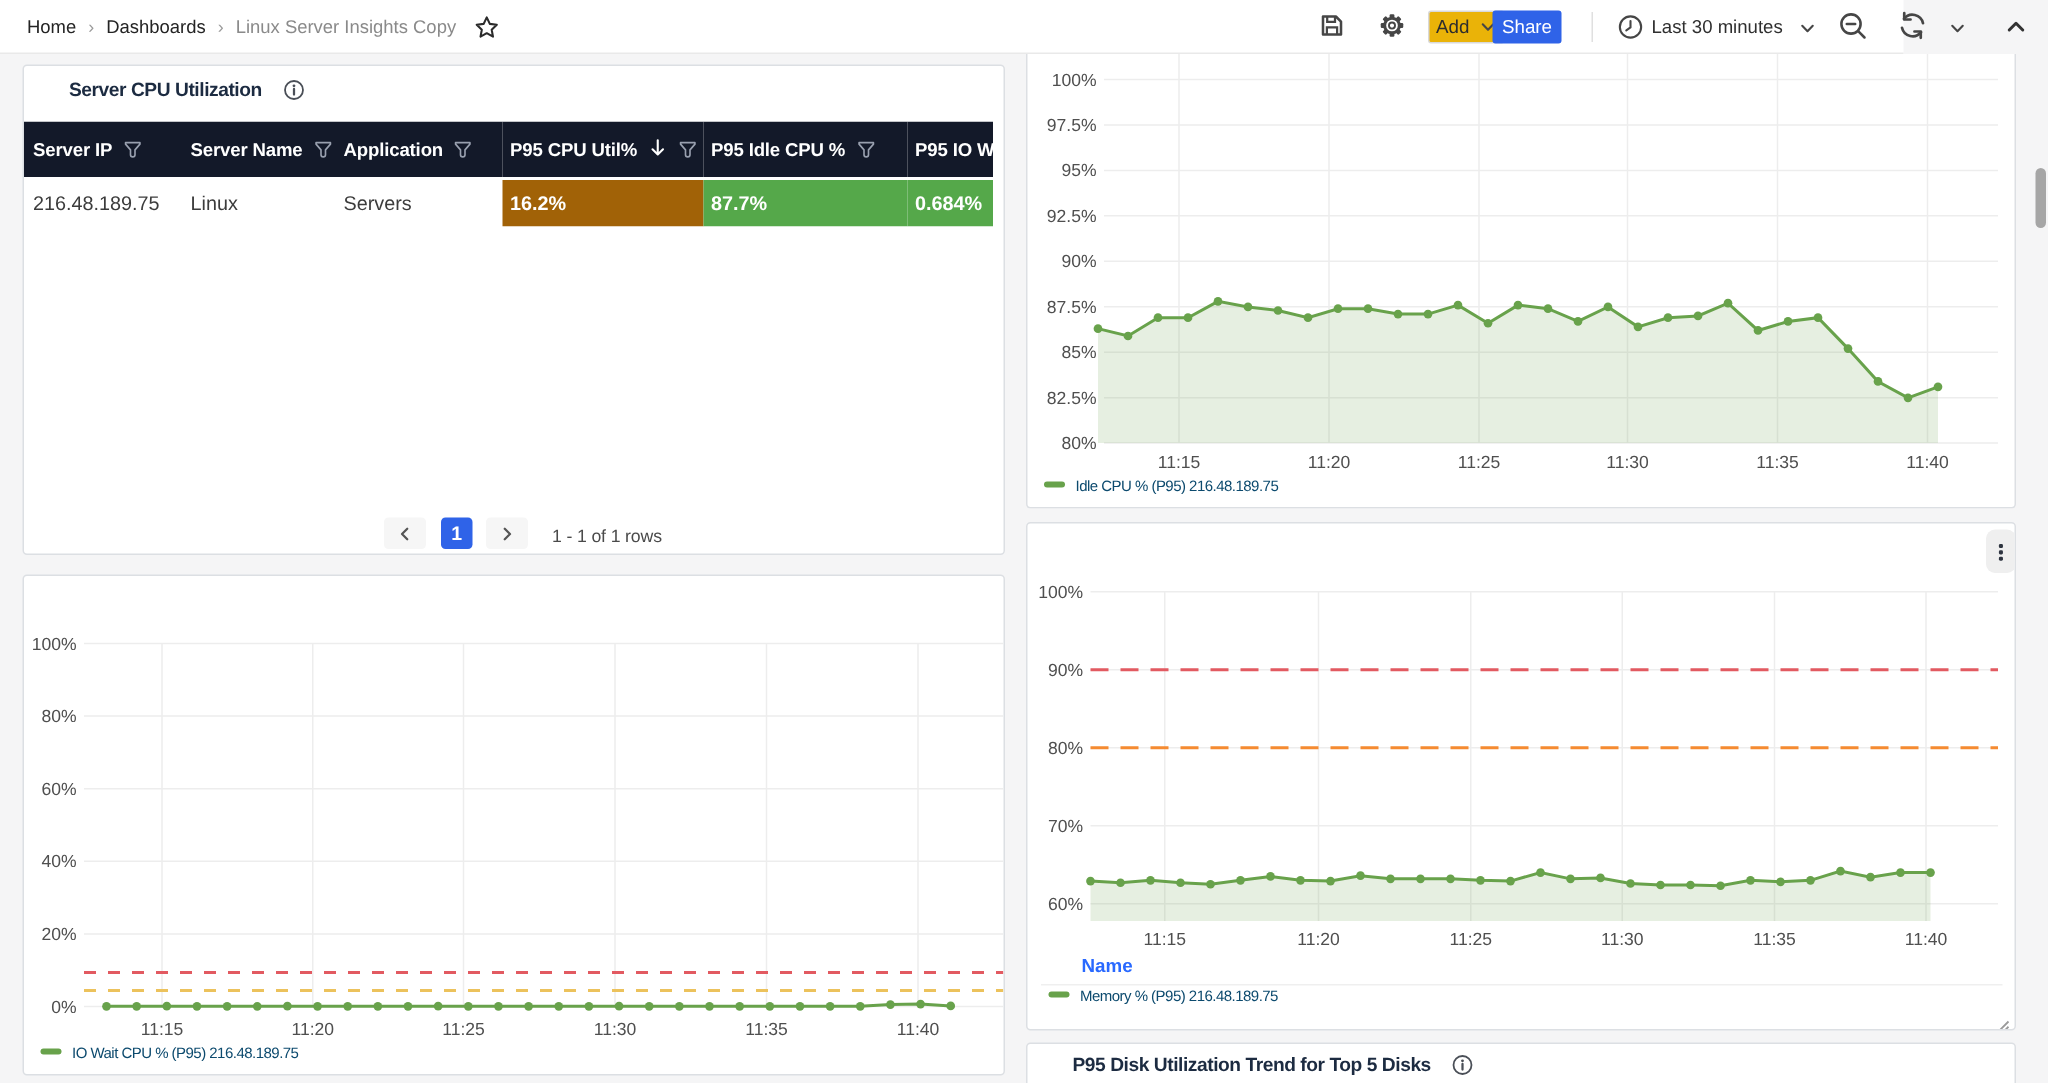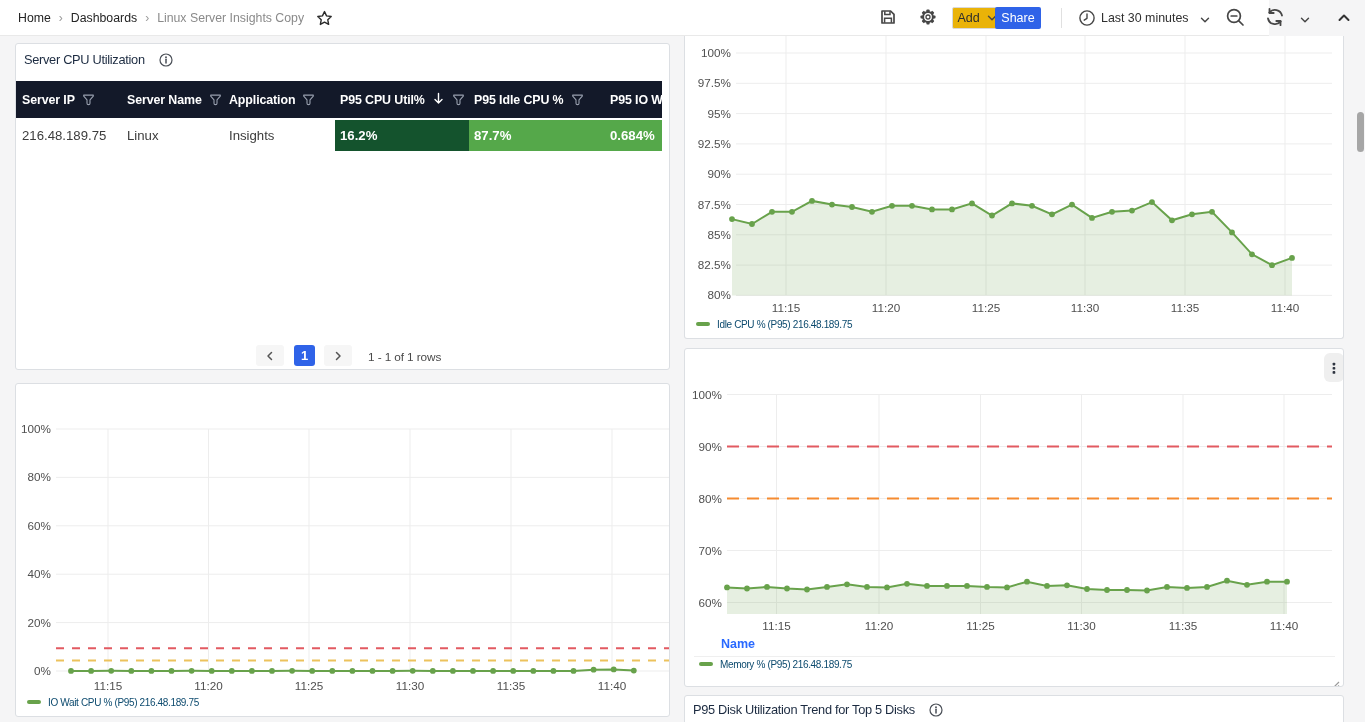--- a/index.html
+++ b/index.html
@@ -1,20 +1,20 @@
 <!DOCTYPE html>
 <html><head><meta charset="utf-8"><style>
 * { margin:0; padding:0; box-sizing:border-box; }
 html,body { width:1365px; height:722px; overflow:hidden; font-family:"Liberation Sans", sans-serif; background:#f5f5f6; }
 .topbar { position:absolute; left:0; top:0; width:1269px; height:36px; background:#fff; border-bottom:1px solid #e9e9e9; z-index:5; }
 .crumb { position:absolute; left:18px; top:0; height:36px; display:flex; align-items:center; font-size:12.3px; color:#242424; }
 .crumb .sep { color:#9b9b9b; margin:0 8px; font-size:12px; }
 .crumb .last { color:#8a8a8a; }
 .panel { position:absolute; background:#fff; border:1px solid #dcdfe3; border-radius:3px; }
-.ptitle { position:absolute; font-size:12.8px; font-weight:normal; color:#1c2b41; letter-spacing:-0.3px; display:flex; align-items:center; gap:14px; white-space:nowrap; }
+.ptitle { position:absolute; font-size:12.8px; font-weight:bold; color:#1c2b41; letter-spacing:-0.3px; display:flex; align-items:center; gap:14px; white-space:nowrap;margin-left:22px; }
 .legend { position:absolute; font-size:10px; letter-spacing:-0.35px; color:#0c4a6e; white-space:nowrap;text-align:center; }
 </style></head><body>
 
 <div class="topbar">
   <div class="crumb">Home<span class="sep">›</span>Dashboards<span class="sep">›</span><span class="last">Linux Server Insights Copy</span>
     <span style="margin-left:12px;display:flex;align-items:center">
         <svg width="17" height="17" viewBox="0 0 17 17" fill="none">
           <path d="M8.5 1.6 l2.05 4.3 4.65.6-3.42 3.26.87 4.64L8.5 12.13 4.35 14.4l.87-4.64L1.8 6.5l4.65-.6z" stroke="#2b2b2b" stroke-width="1.4" stroke-linejoin="round"></path>
         </svg>
       </span></div>
@@ -97,22 +97,22 @@
                 <path d="M1.7 2.1 h9.6 v1 L8 6.9 v3.3 q0 1.4 -1.5 1.4 q-1.5 0 -1.5 -1.4 V6.9 L1.7 3.1 z" stroke="#99a0af" stroke-width="1.1" stroke-linejoin="round"></path>
               </svg></td>
         <td style="width:195px;padding-left:5px">P95 IO W</td>
       </tr>
       <tr style="height:2px">
             <td colspan="6"></td>
           </tr>
       <tr style="height:31px;color:#3c3c3c">
         <td style="padding-left:6px">216.48.189.75</td>
         <td style="padding-left:5px">Linux</td>
-        <td style="padding-left:5px">Insights</td>
-        <td style="padding-left:5px;background:#14532d;color:#fff;font-weight:bold">16.2%</td>
+        <td style="padding-left:5px">Servers</td>
+        <td style="padding-left:5px;background:#a16207;color:#fff;font-weight:bold">16.2%</td>
         <td style="padding-left:5px;background:#55a84a;color:#fff;font-weight:bold">87.7%</td>
         <td style="padding-left:5px;background:#55a84a;color:#fff;font-weight:bold">0.684%</td>
       </tr>
     </tbody>
       </table>
   </div>
   <div style="position:absolute;left:240px;top:301px;width:28px;height:21px;background:#f6f6f6;border-radius:3px;display:flex;align-items:center;justify-content:center">
       <svg width="10" height="10" viewBox="0 0 10 10" fill="none">
         <path d="M6.5 1.5 L3 5 l3.5 3.5" stroke="#555" stroke-width="1.5" stroke-linecap="round" stroke-linejoin="round"></path>
       </svg>

